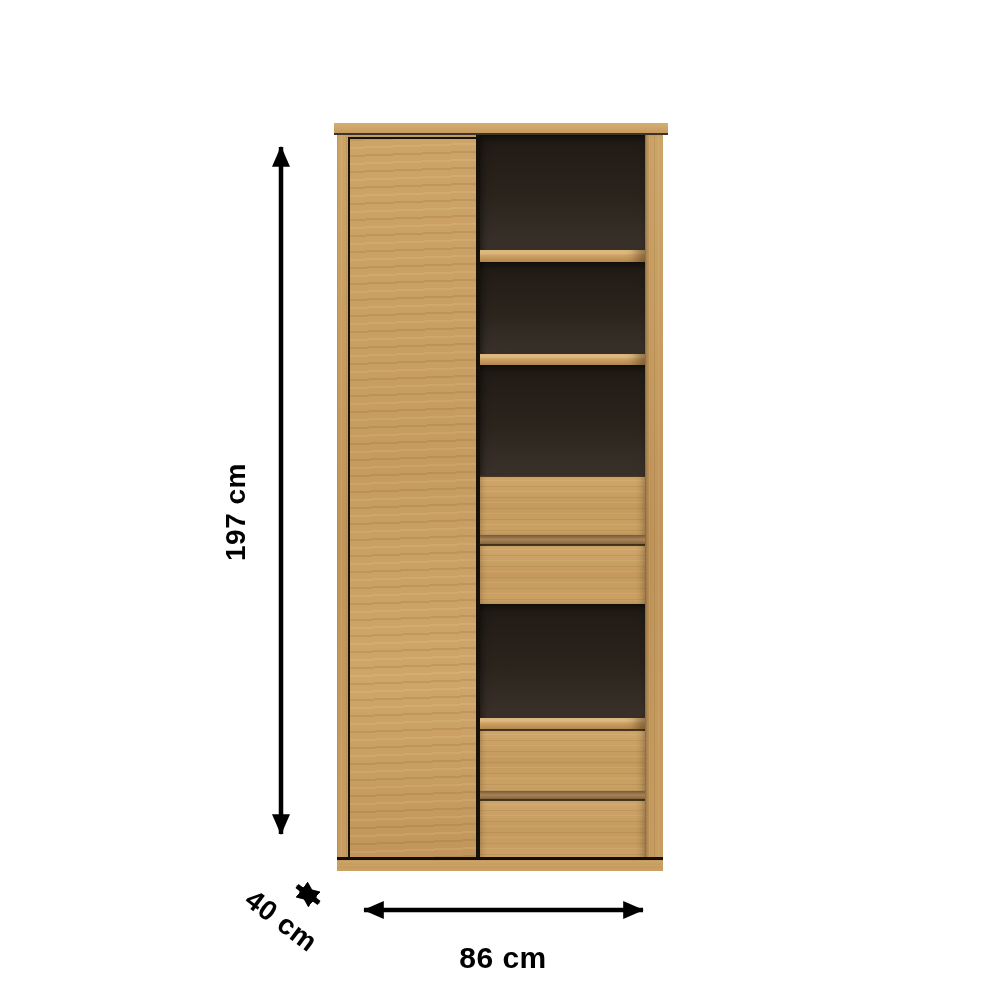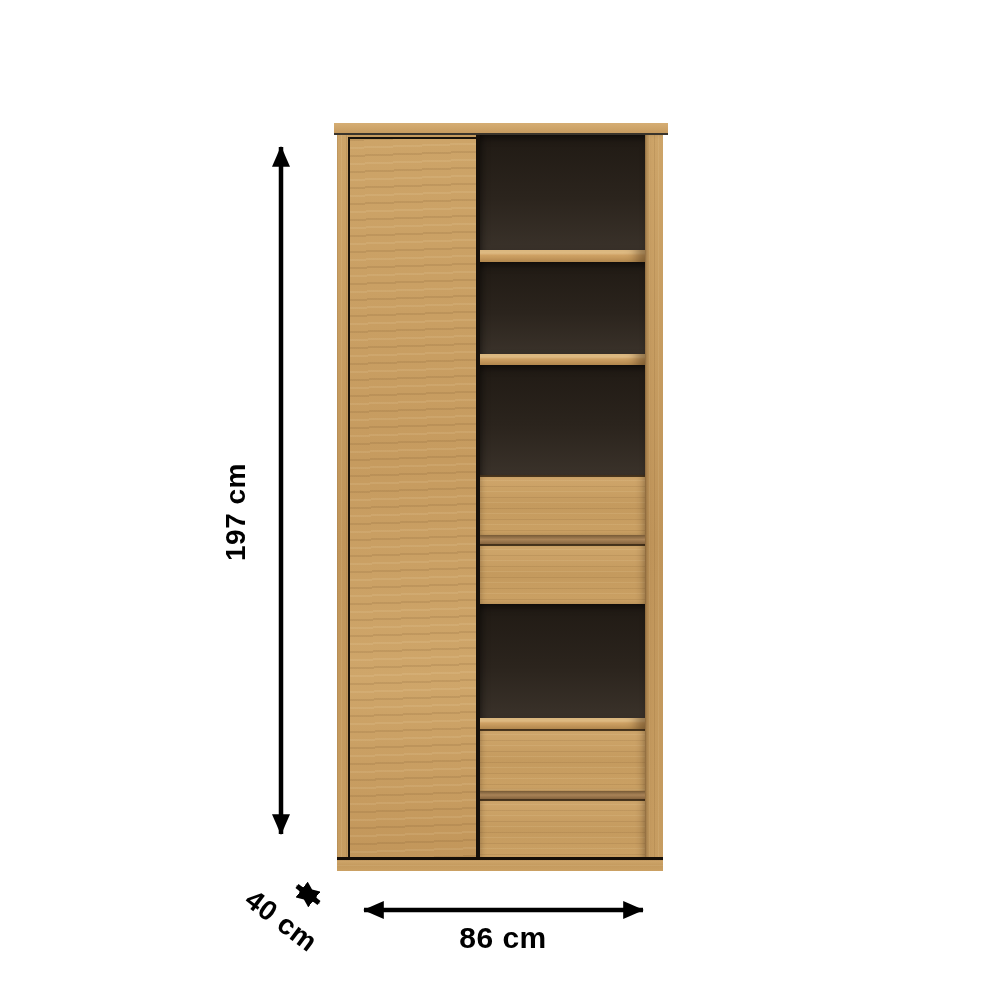--- a/index.html
+++ b/index.html
@@ -60,21 +60,21 @@
 
   
   .row{position:relative;width:100%;}
 
   
   .dim-label{
     position:absolute;color:#000;font-weight:700;text-align:center;
     font-size:28px;line-height:32px;letter-spacing:.5px;white-space:nowrap;
   }
   #height-label{left:176px;top:496px;width:120px;transform:rotate(-90deg);}
-  #width-label{left:443px;top:922px;width:120px;font-size:30px;}
+  #width-label{left:443px;top:942px;width:120px;font-size:30px;}
   #depth-label{left:226px;top:905px;width:110px;transform:rotate(37deg);}
 
   svg#arrows{position:absolute;left:0;top:0;pointer-events:none;}
 </style>
 </head>
 <body>
 
 <div id="stage">
 
   <div id="cabinet">

